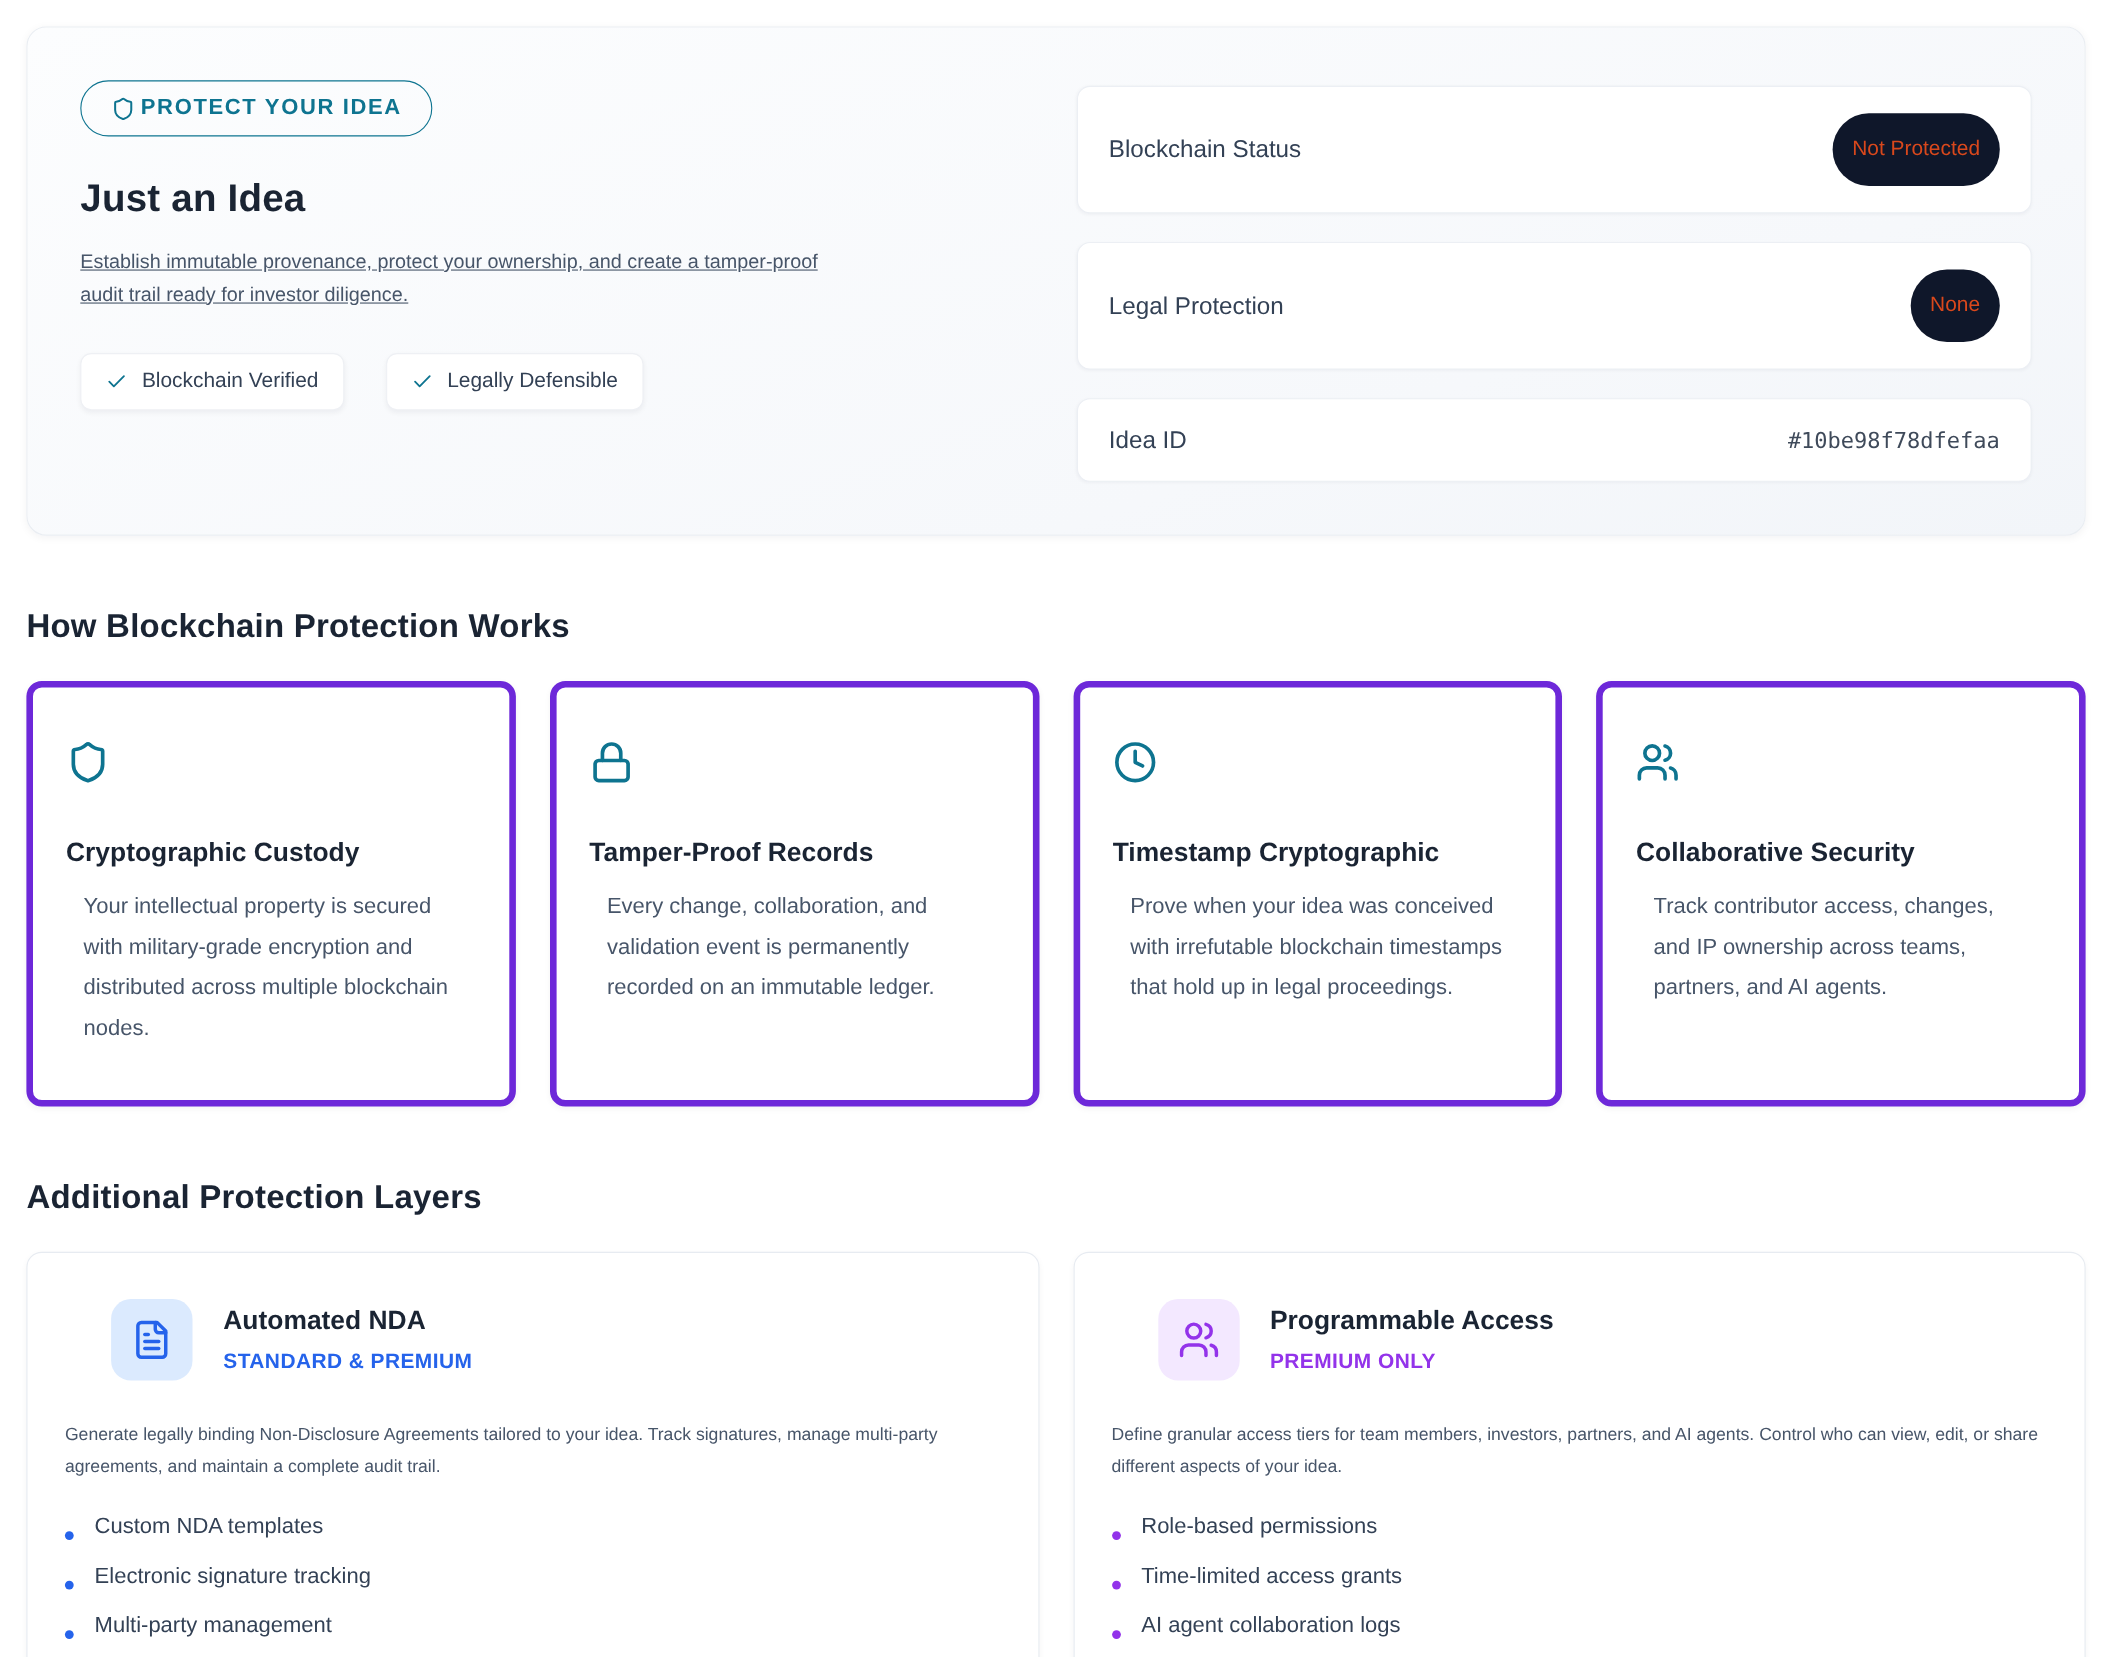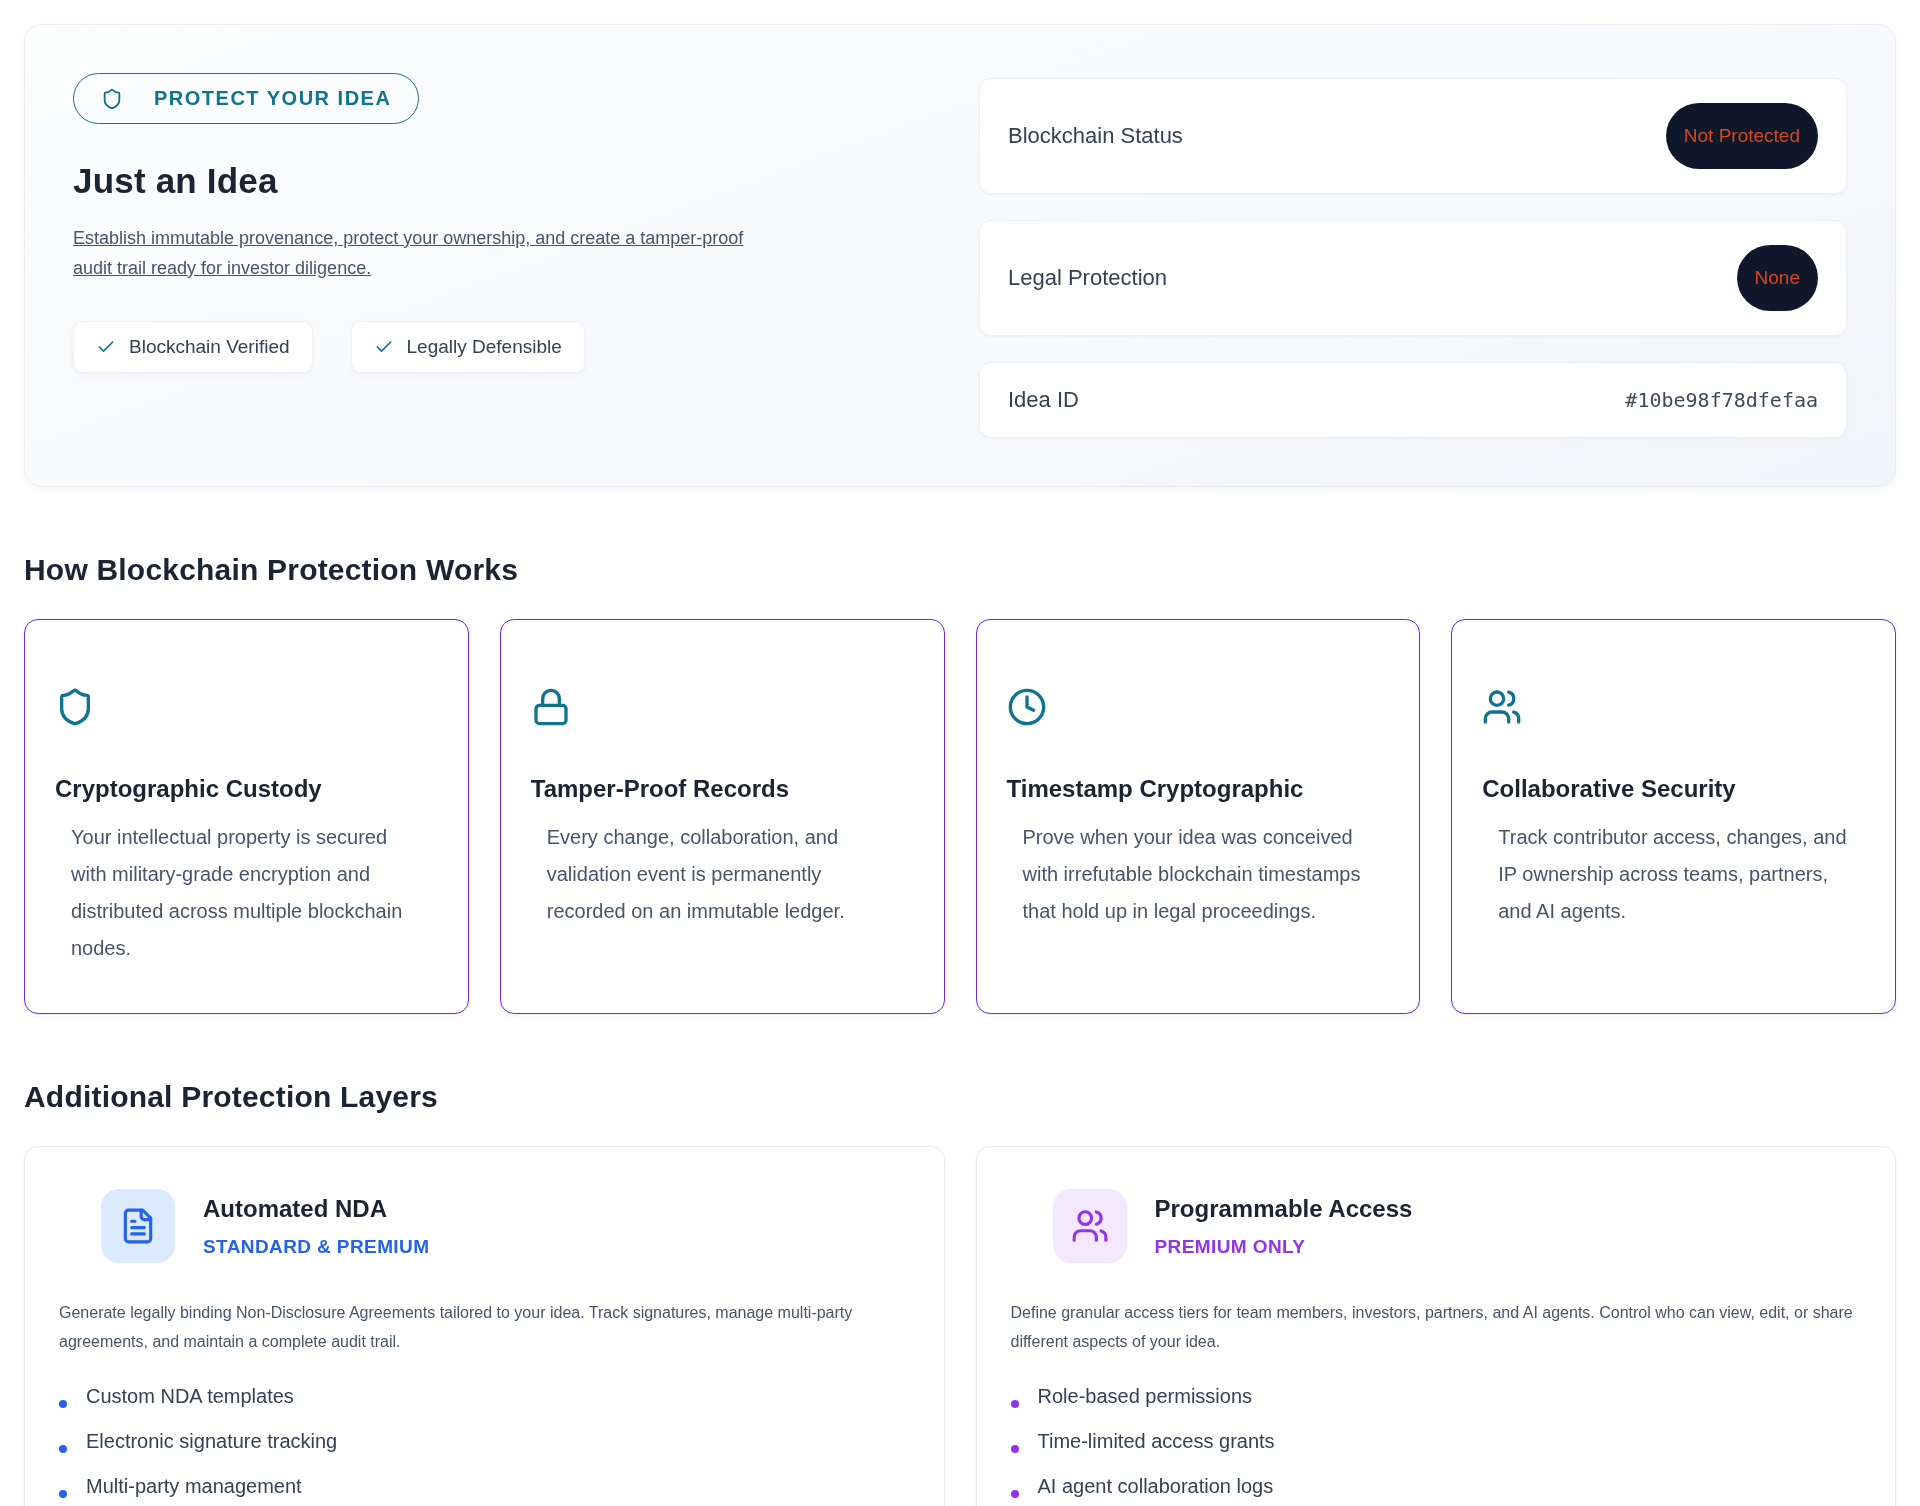--- a/index.html
+++ b/index.html
@@ -21,21 +21,21 @@
     border-radius: 18px;
     background: linear-gradient(160deg, #fcfdfe 0%, #f6f8fb 70%, #f2f5f9 100%);
     border: 1px solid #e9edf2;
     box-shadow: 0 2px 8px rgba(15,23,42,0.05);
     margin-bottom: 66px;
   }
   .hero-left { flex: 1 1 auto; }
   .pill {
     display: inline-flex;
     align-items: center;
-    gap: 31px;
+    gap: 5px;
     padding: 13px 27px;
     border: 1.5px solid #0e7490;
     border-radius: 999px;
     color: #0e7490;
     font-size: 20px;
     font-weight: 700;
     letter-spacing: 1.5px;
     background: transparent;
   }
   .pill svg { width: 22px; height: 22px; }
@@ -112,23 +112,23 @@
 
   
   .feature-grid {
     display: grid;
     grid-template-columns: repeat(4, 1fr);
     gap: 31px;
     margin-bottom: 66px;
   }
   .feature-card {
     background: #ffffff;
-    border: 1px solid #6d28d9;
+    border: 6px solid #6d28d9;
     border-radius: 14px;
-    padding: 67px 30px 30px;
+    padding: 48px 30px 30px;
     min-height: 350px;
     box-shadow: 0 2px 6px rgba(15,23,42,0.05);
   }
   .feature-card .f-icon { color: #0e7490; margin-bottom: 44px; }
   .feature-card .f-icon svg { width: 40px; height: 40px; }
   .feature-title {
     margin: 0 0 16px;
     font-size: 24px;
     font-weight: 700;
     color: #1a2433;

